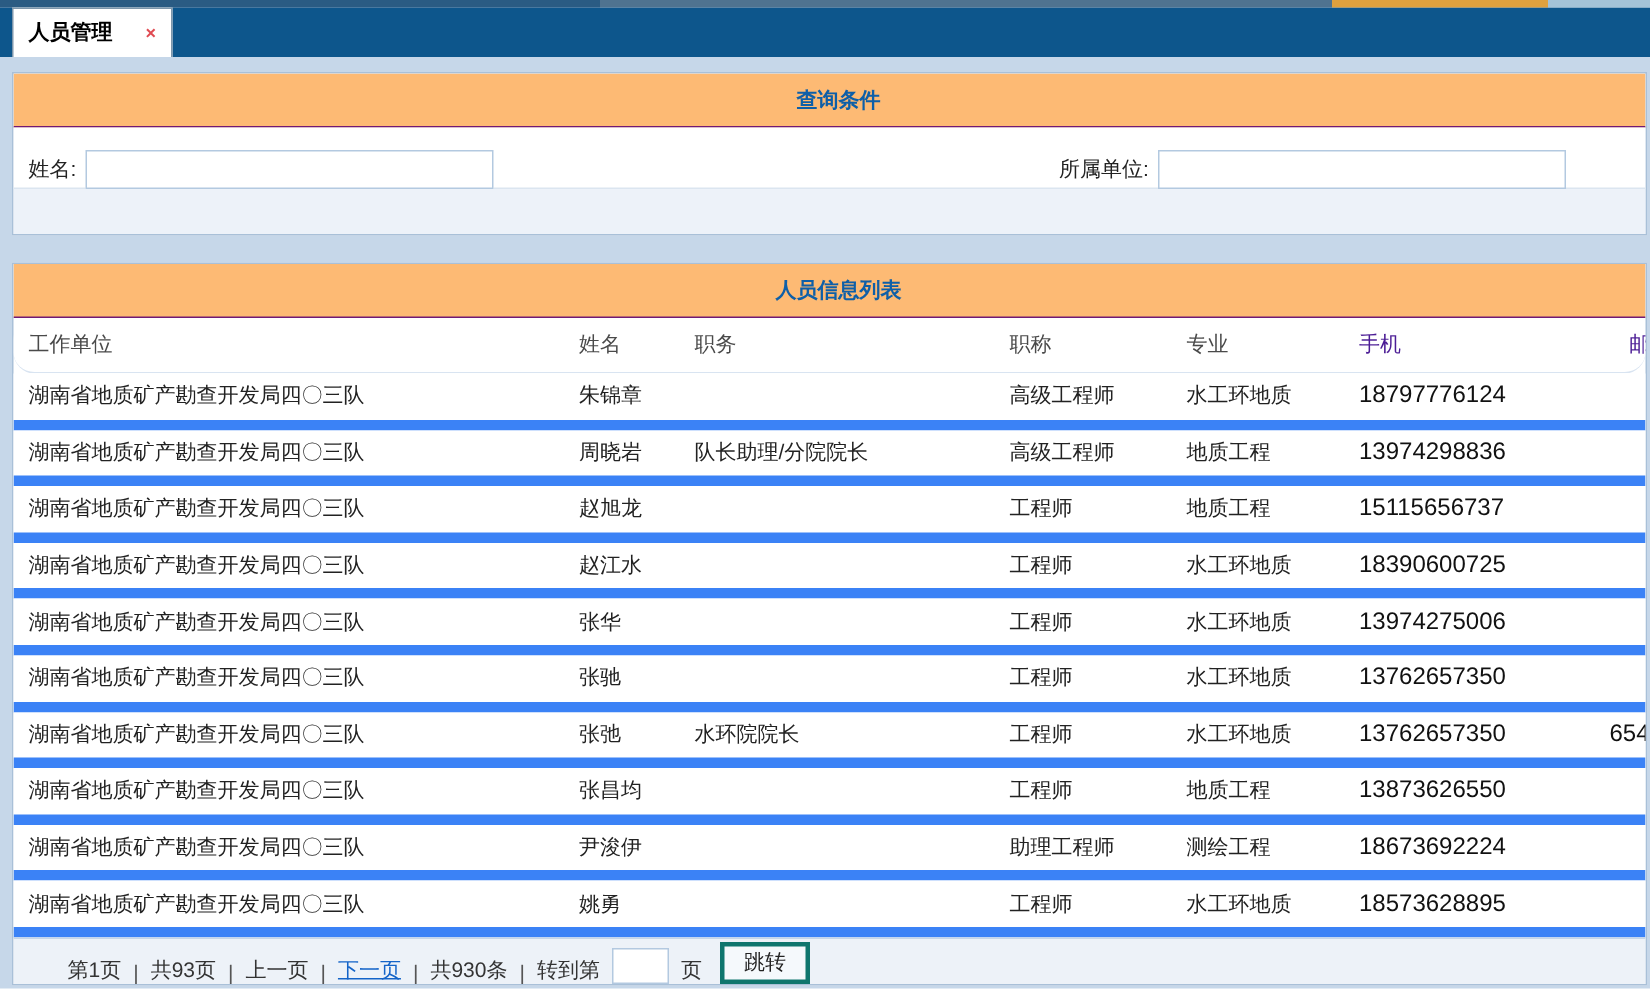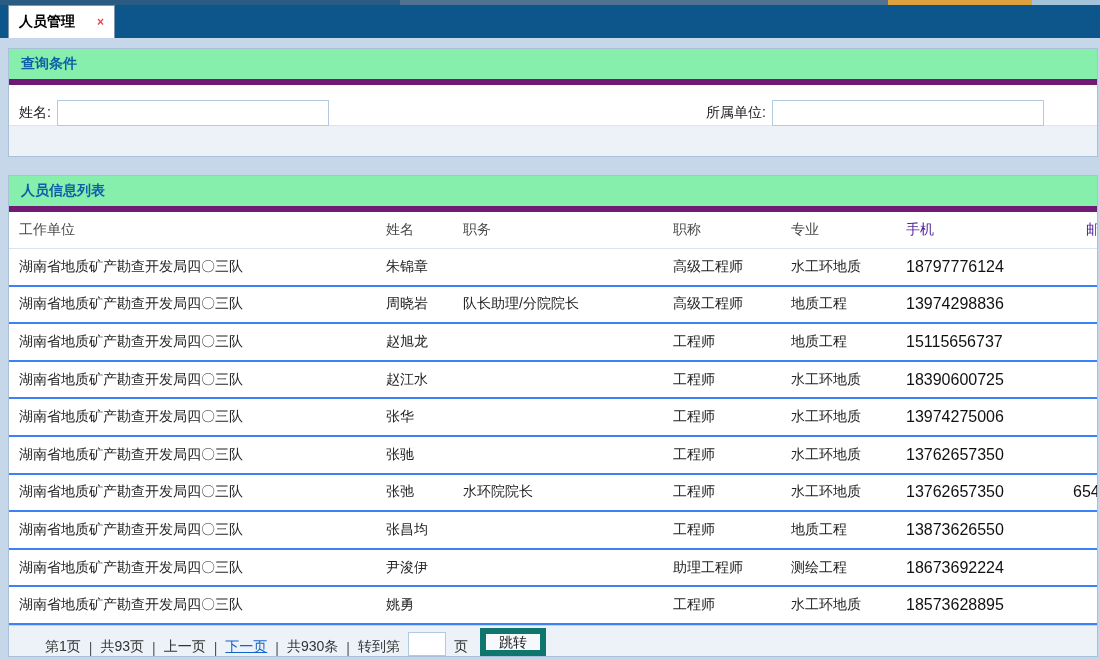--- a/index.html
+++ b/index.html
@@ -39,24 +39,25 @@
   .tab-close { color:#e04b52; font-size:12px; font-weight:bold; line-height:1; cursor:pointer; }
 
   
   .panel {
     position:absolute; left:8px; width:1090px;
     background:#ffffff;
     border:1px solid #a9c0d8;
     overflow:hidden;
   }
   .panel-header {
-    height:36px; background:#86efac;
-    border-bottom:6px solid #701a75;
+    height:36px; background:#fdba74;
+    border-bottom:1px solid #701a75;
     display:flex; align-items:center;
     padding-left:12px;
+    justify-content:center;
   }
   .panel-title { color:#0e5fa8; font-weight:bold; font-size:14px; }
 
   
   #query-panel { top:48px; height:109px; }
   .query-body {
     height:41px; background:#ffffff; position:relative;
     border-bottom:1px solid #dbe5f0;
   }
   .field-group { position:absolute; top:0; height:55px; display:flex; align-items:center; }
@@ -70,26 +71,26 @@
   }
   .query-footer { height:30px; background:#edf2f9; }
 
   
   #list-panel { top:175px; height:482px; }
   .thead {
     height:37px; display:flex; align-items:center;
     background:#ffffff; border-bottom:1px solid #d9e4f1;
     padding-left:10px;
     font-family:"Liberation Serif","DejaVu Serif",serif;
-    color:#4a4a4a; white-space:nowrap;
+    color:#4a4a4a; white-space:nowrap;border-radius:14px;
   }
   .tbody { background:#ffffff; }
   .trow {
     height:37.6px; display:flex; align-items:center;
-    border-bottom:2px solid #3b82f6;
+    border-bottom:7px solid #3b82f6;
     padding-left:10px; background:#ffffff;
     white-space:nowrap;
   }
   .cell { overflow:visible; flex:none; }
   .c0 { width:367px; }
   .c1 { width:77px; }
   .c2 { width:210px; }
   .c3 { width:118px; }
   .c4 { width:115px; }
   .c5 { width:167px; font-size:16px; color:#111; }
@@ -108,21 +109,21 @@
   .pg-sep { color:#555; }
   .pg-link { color:#1464c8; text-decoration:underline; cursor:pointer; }
   .pg-plain { color:#333; cursor:default; }
   .goto-input {
     width:38px; height:24px;
     border:1px solid #b3c9e0; background:#fff;
     outline:none; text-align:center; font-size:13px;
   }
   .jump-btn {
     height:28px; padding:0 13px; margin-left:4px;
-    background:#f5f9fc; border:6px solid #0f766e;
+    background:#f5f9fc; border:3px solid #0f766e;
     font-size:14px; color:#222; cursor:pointer;
   }
 </style>
 </head>
 <body>
 
 <div class="top-strip">
   <div class="seg-a"></div>
   <div class="seg-b"></div>
   <div class="seg-c"></div>

